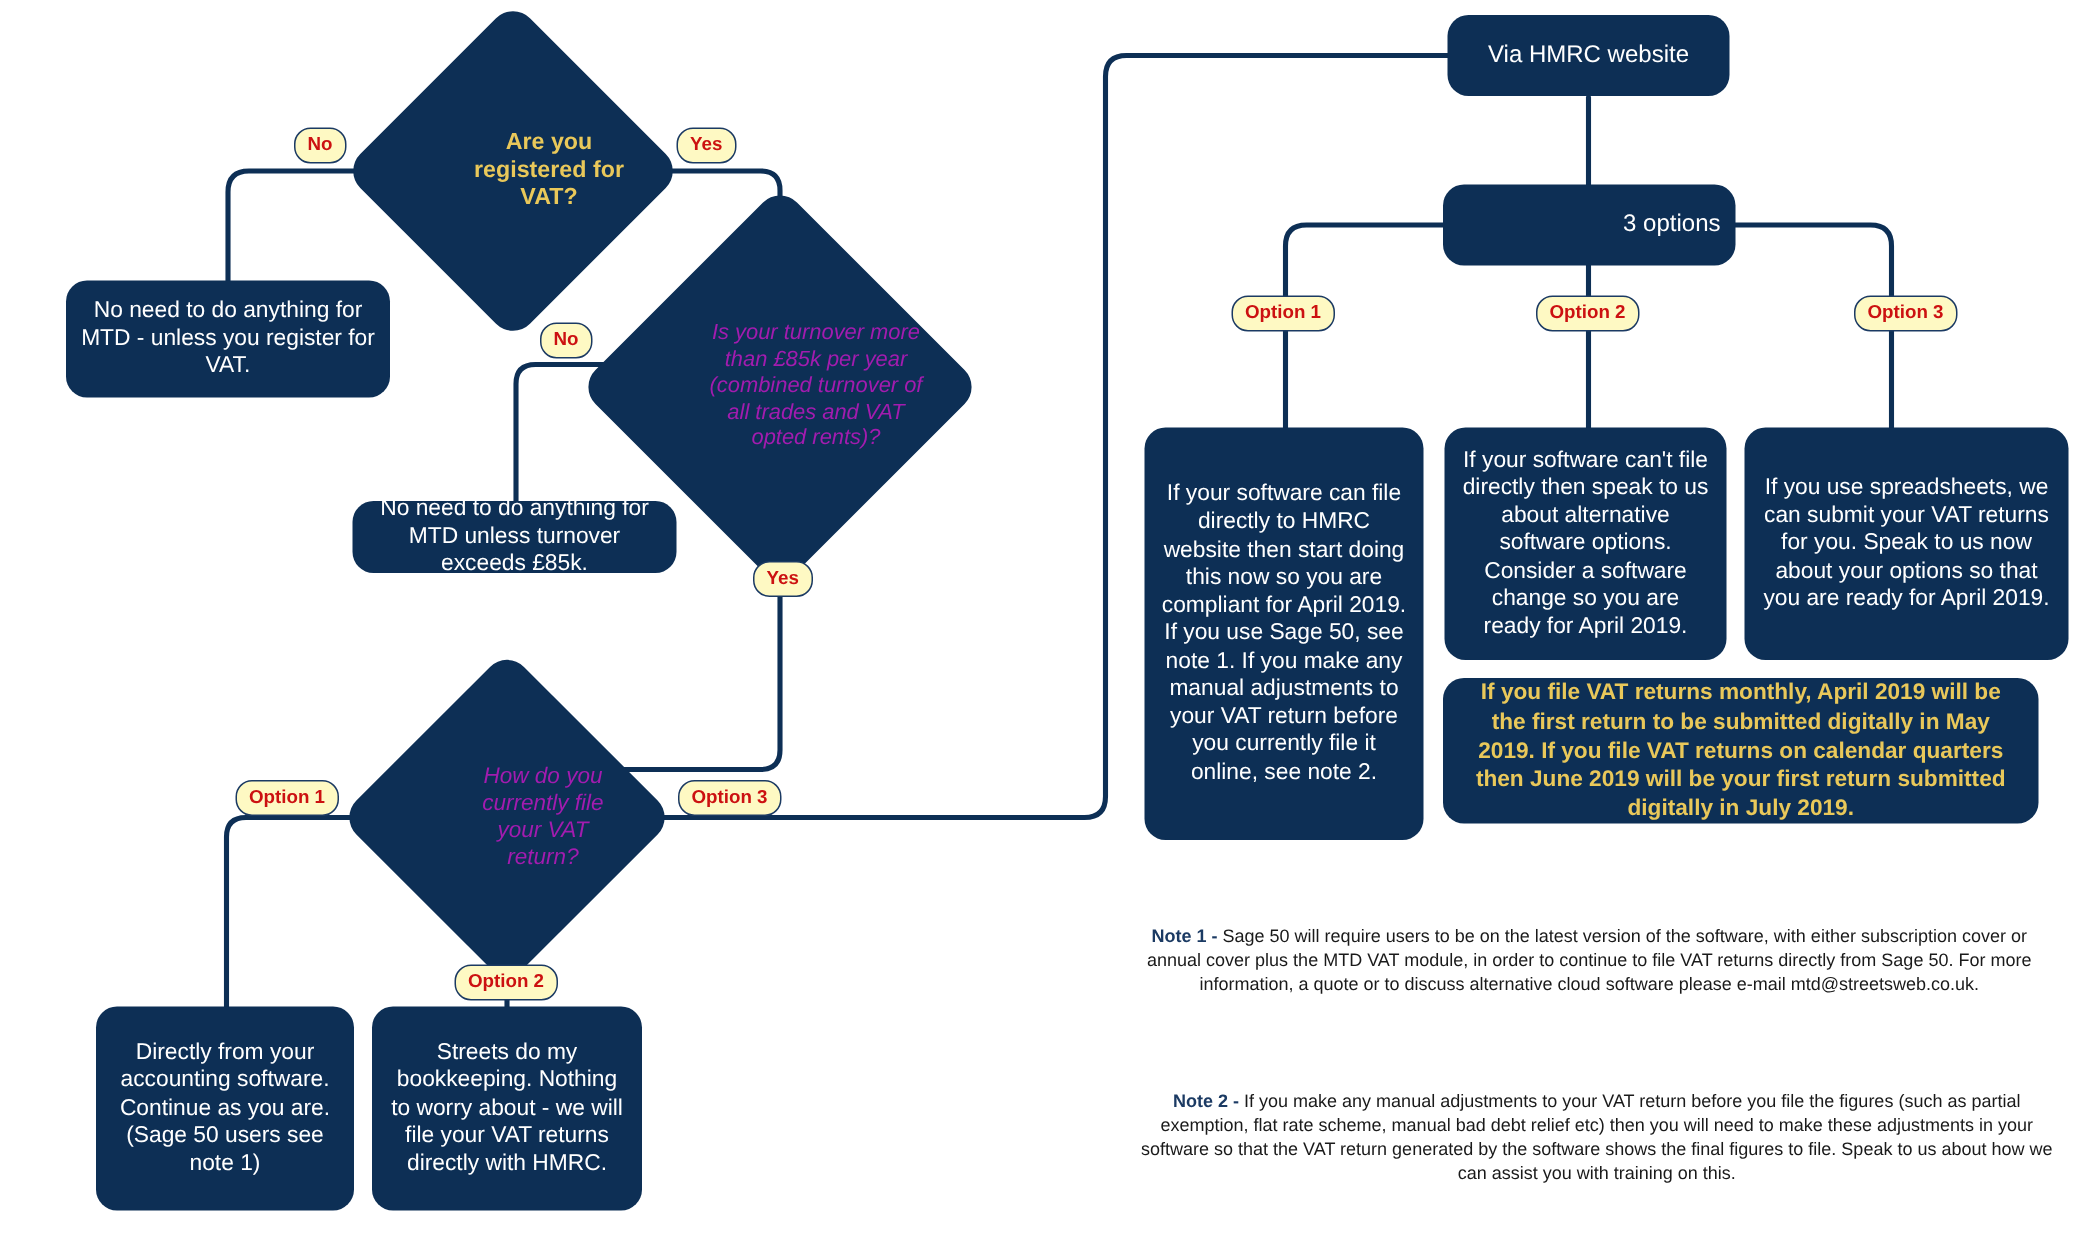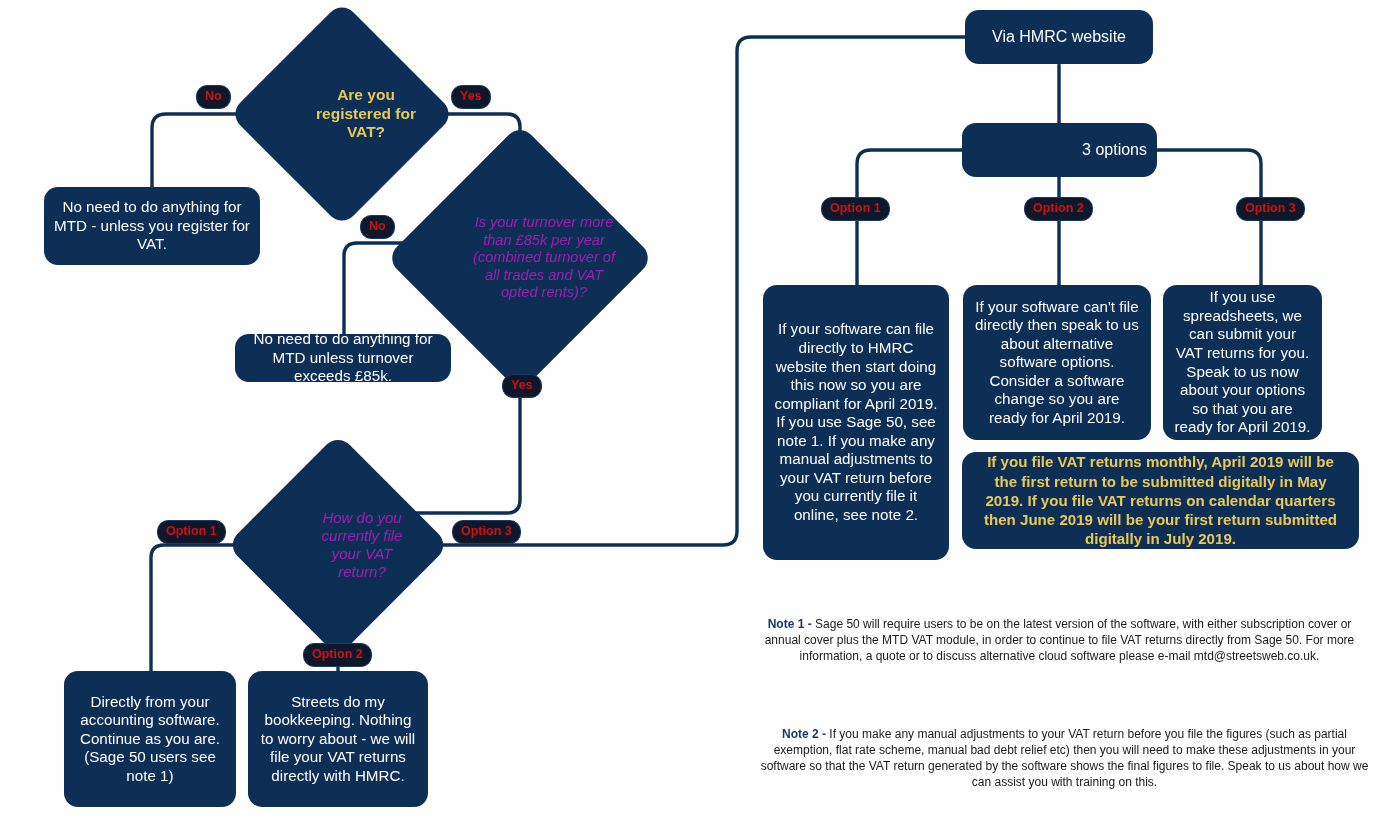--- a/index.html
+++ b/index.html
@@ -19,21 +19,21 @@
 
   .diamond{background:transparent;}
   .diamond .dshape{position:absolute;left:0;top:0;width:100%;height:100%;
         background:#0d2f55;transform:rotate(45deg);border-radius:16px;}
   .diamond .dtext{position:relative;z-index:2;width:78%;line-height:1.2;margin-left:48px;}
 
   .gold{color:#e9c85a;font-weight:bold;}
   .wht{color:#a21caf;font-style:italic;}
 
   
-  .badge{position:absolute;background:#0f172a;border:1.6px solid #1b3a63;
+  .badge{position:absolute;background:#fef9c3;border:1.6px solid #1b3a63;
          border-radius:11px;color:#cc1111;font-weight:bold;font-size:12.5px;
          line-height:1;padding:4px 8px 5px 8px;white-space:nowrap;z-index:40;}
 
   
   .notes{position:absolute;color:#1a1a1a;font-size:12px;line-height:1.33;text-align:center;}
   .notes .nlabel{color:#1b3a63;font-weight:bold;}
 </style>
 </head>
 <body>
 
@@ -106,21 +106,21 @@
   </div>
 
   <div class="node rbox" style="left:763px;top:285px;width:186px;height:275px;font-size:15.2px;padding:10px 11px;">
     <span>If your software can file directly to HMRC website then start doing this now so you are compliant for April 2019. If you use Sage 50, see note 1. If you make any manual adjustments to your VAT return before you currently file it online, see note 2.</span>
   </div>
 
   <div class="node rbox" style="left:963px;top:285px;width:188px;height:155px;font-size:15.2px;padding:10px 11px;">
     <span>If your software can't file directly then speak to us about alternative software options. Consider a software change so you are ready for April 2019.</span>
   </div>
 
-  <div class="node rbox" style="left:1163px;top:285px;width:159px;height:155px;font-size:15.2px;padding:10px 11px;">
+  <div class="node rbox" style="left:1163px;top:285px;width:216px;height:155px;font-size:15.2px;padding:10px 11px;">
     <span>If you use spreadsheets, we can submit your VAT returns for you. Speak to us now about your options so that you are ready for April 2019.</span>
   </div>
 
   <div class="node rbox" style="left:962px;top:452px;width:397px;height:97px;padding:8px 16px;">
     <span class="gold" style="font-size:15.1px;line-height:1.28;">If you file VAT returns monthly, April 2019 will be the first return to be submitted digitally in May 2019. If you file VAT returns on calendar quarters then June 2019 will be your first return submitted digitally in July 2019.</span>
   </div>
 
   <div class="badge" style="left:196px;top:85px;">No</div>
   <div class="badge" style="left:451px;top:85px;">Yes</div>
   <div class="badge" style="left:360px;top:215px;">No</div>

